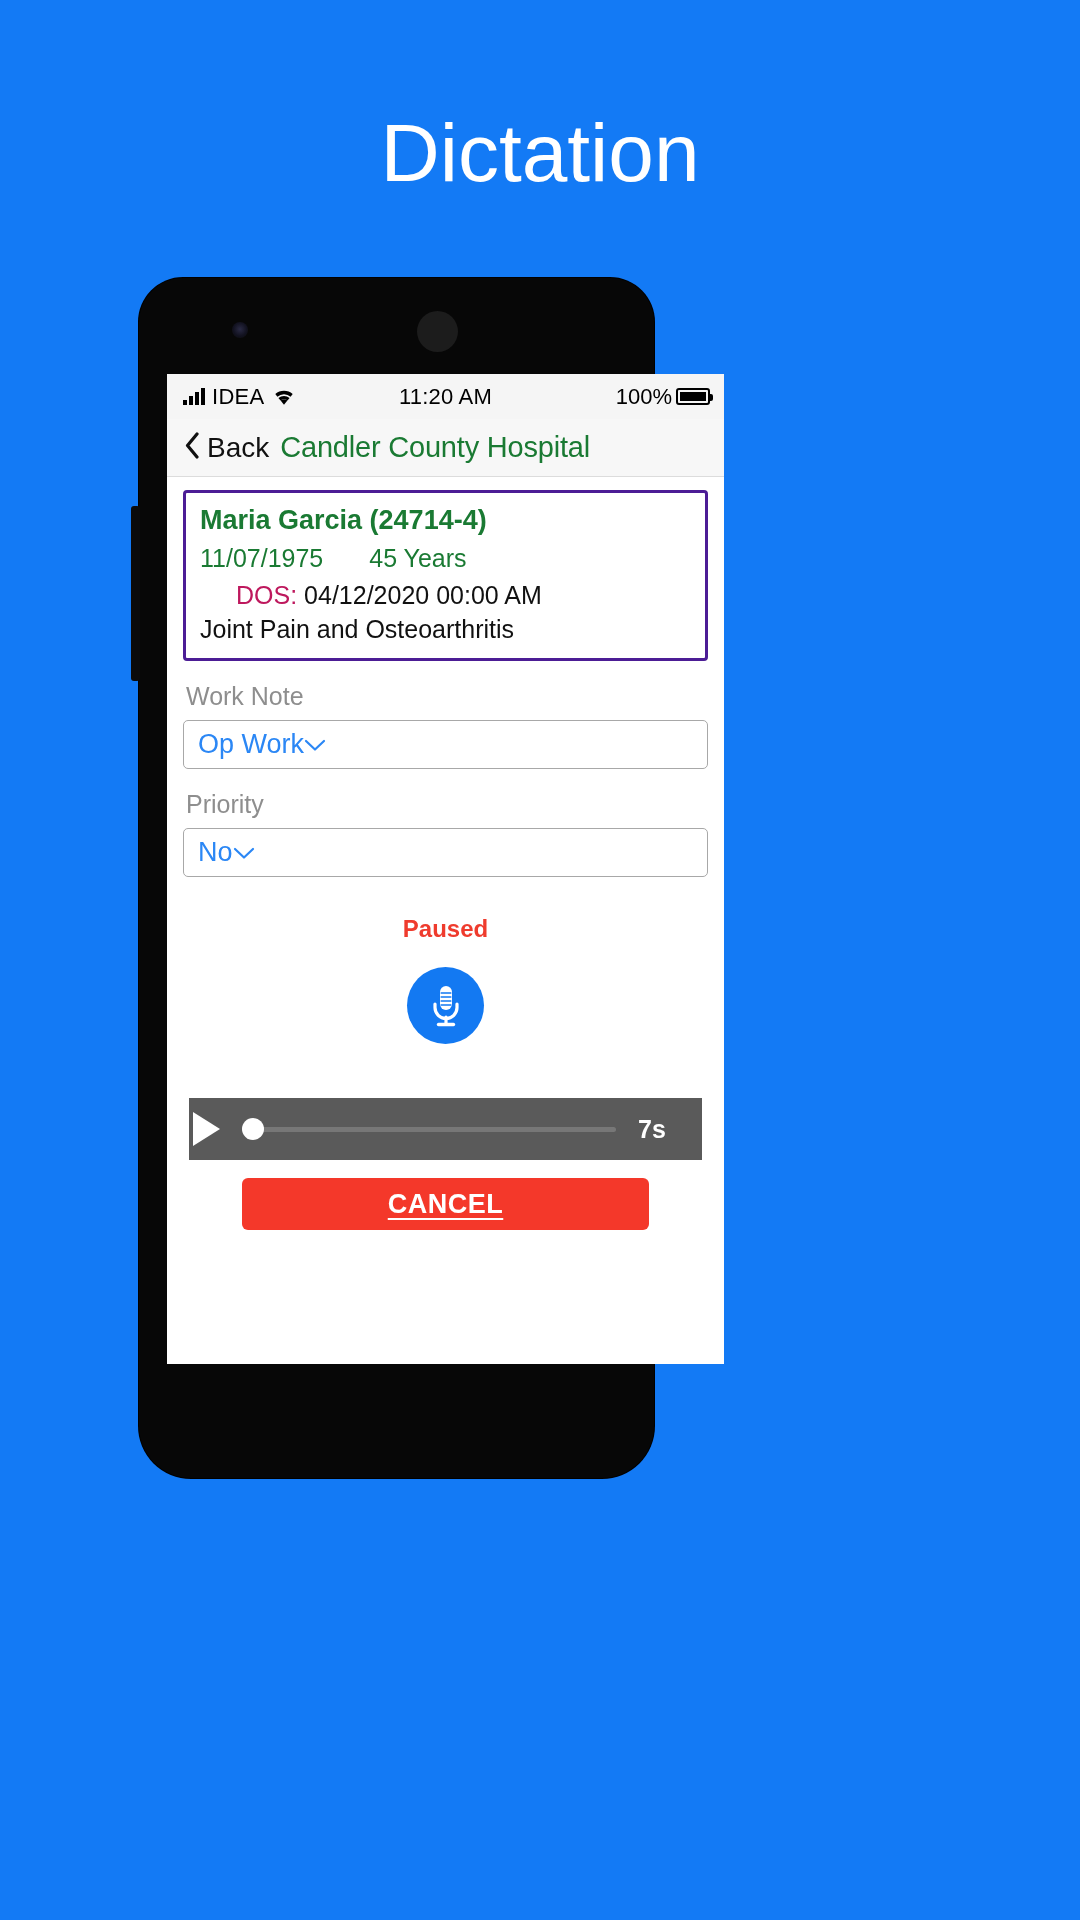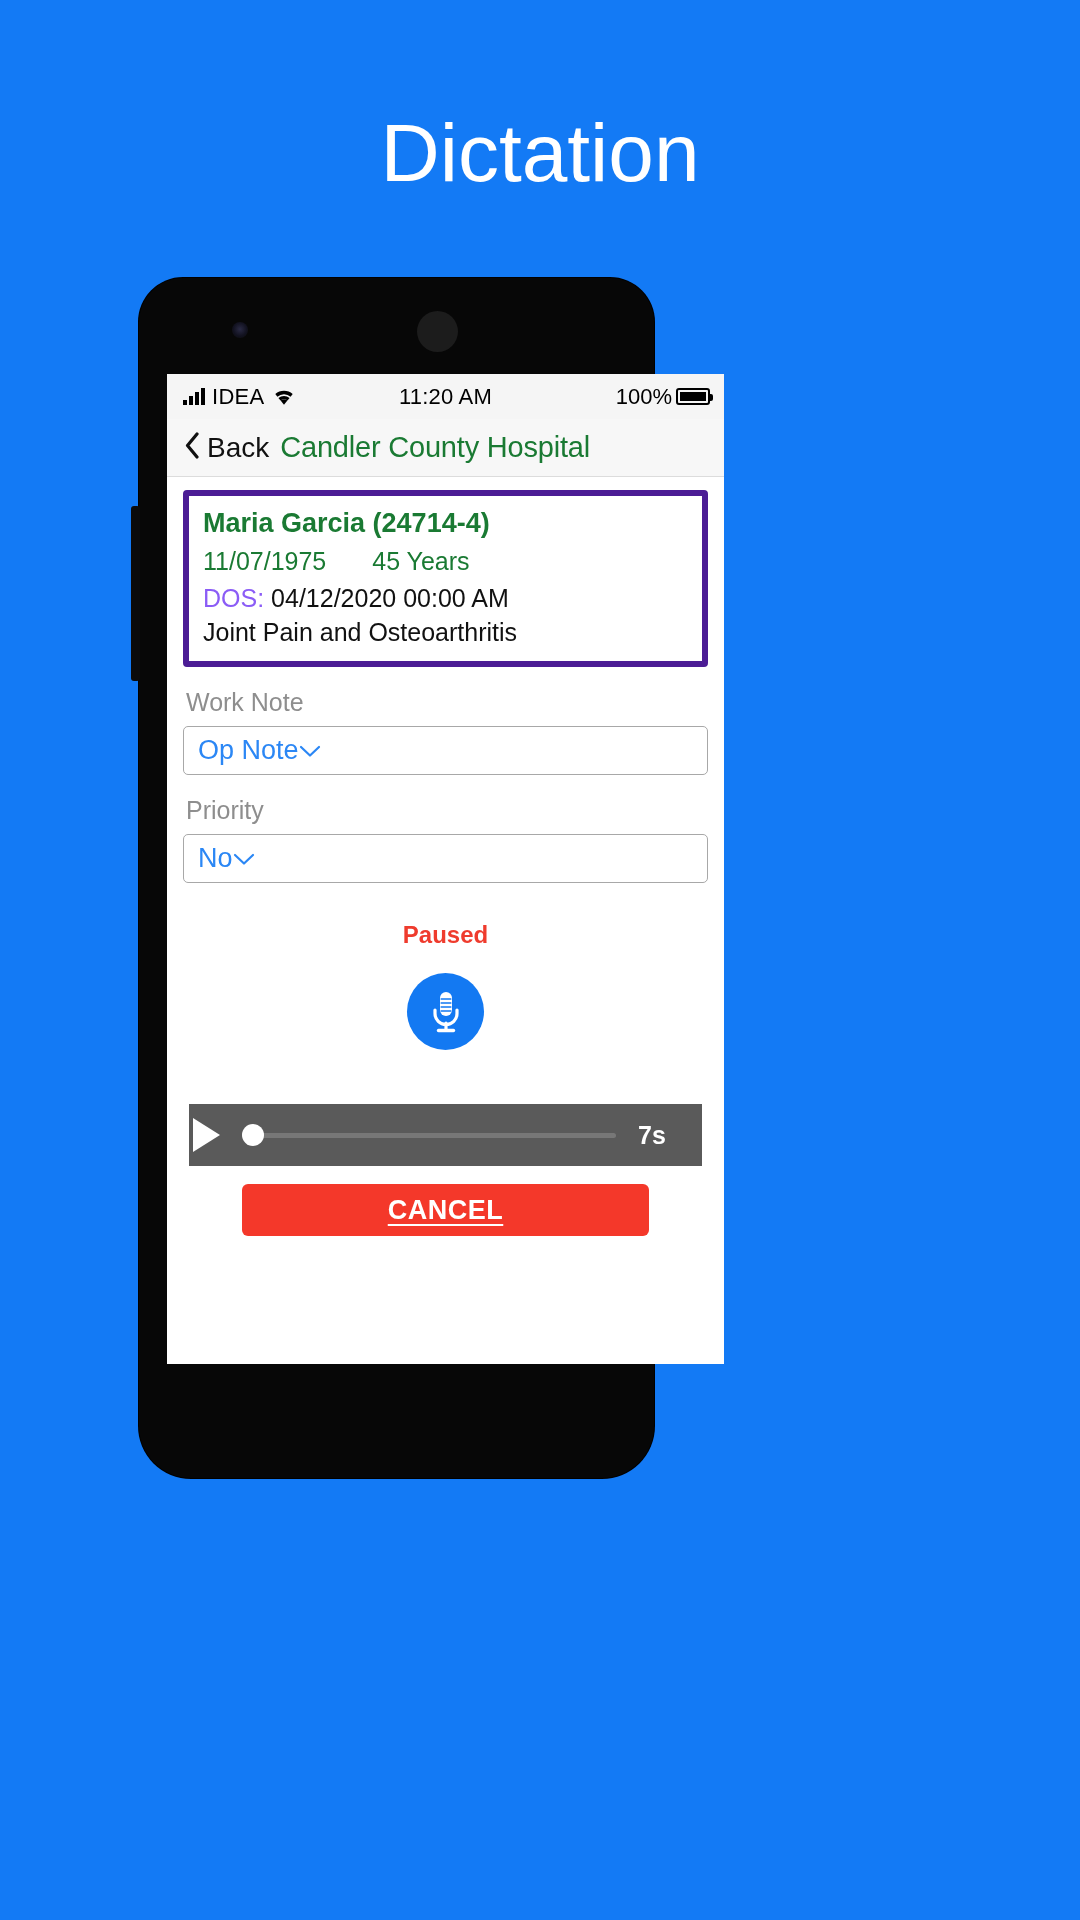--- a/index.html
+++ b/index.html
@@ -122,31 +122,31 @@
   .chev { width: 17px; height: 27px; display:block; }
   .back-label { font-size: 28px; color: #111; }
   .nav-title {
     font-size: 29px; color: #1a7a33; font-weight: 400; letter-spacing: -.2px;
   }
 
   
   .content { padding: 13px 16px 0 16px; }
 
   .patient-card {
-    border: 6px solid #4c1d95;
+    border: 3px solid #4c1d95;
     border-radius: 4px;
     padding: 12px 14px 14px 14px;
   }
   .p-name {
     font-size: 27px; font-weight: bold; color: #1a7a33; margin-bottom: 8px;
   }
   .p-row { display: flex; gap: 46px; margin-bottom: 8px; }
   .p-dob, .p-age { font-size: 25px; color: #1a7a33; }
   .p-dos { font-size: 25px; color: #111; margin-bottom: 5px; }
-  .p-dos .lbl { color: #8b5cf6; }
+  .p-dos .lbl { color: #be185d; margin-left: 36px; }
   .p-diag { font-size: 25px; color: #111; }
 
   .field-label {
     font-size: 25px; color: #8e8e8e;
     margin: 21px 0 9px 3px;
   }
   .select {
     height: 49px;
     border: 1px solid #a8a8a8;
     border-radius: 5px;
@@ -281,21 +281,21 @@
         </div>
         <div class="p-dos">
           <span class="lbl">DOS:</span>
           <span>04/12/2020 00:00 AM</span>
         </div>
         <div class="p-diag">Joint Pain and Osteoarthritis</div>
       </div>
 
       <div class="field-label">Work Note</div>
       <div class="select">
-        <span class="val">Op Note</span>
+        <span class="val">Op Work</span>
         <span>
           <svg class="caret" viewBox="0 0 22 14">
             <polyline points="2,3 11,11.5 20,3" fill="none" stroke="#2b87f5" stroke-width="2.2" stroke-linecap="round" stroke-linejoin="round"></polyline>
           </svg>
         </span>
       </div>
 
       <div class="field-label">Priority</div>
       <div class="select">
         <span class="val">No</span>

